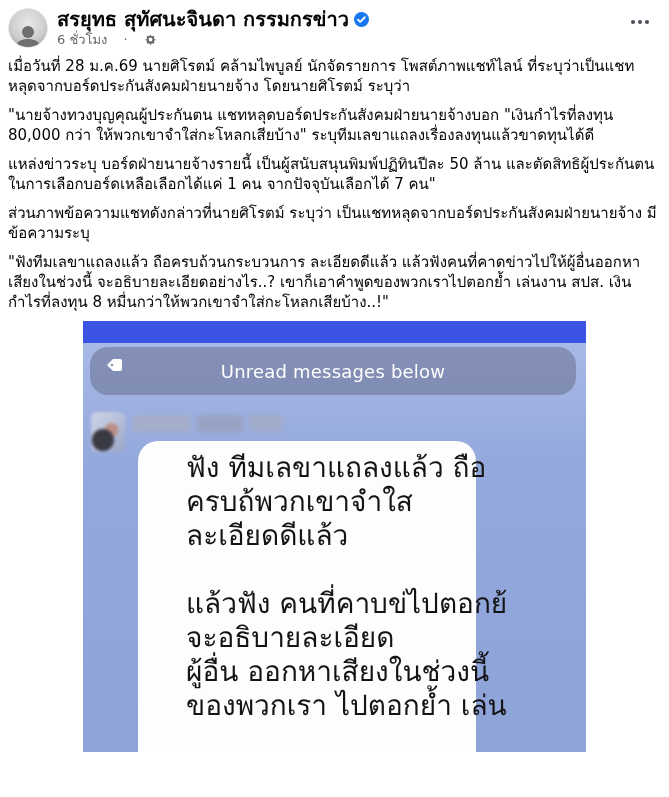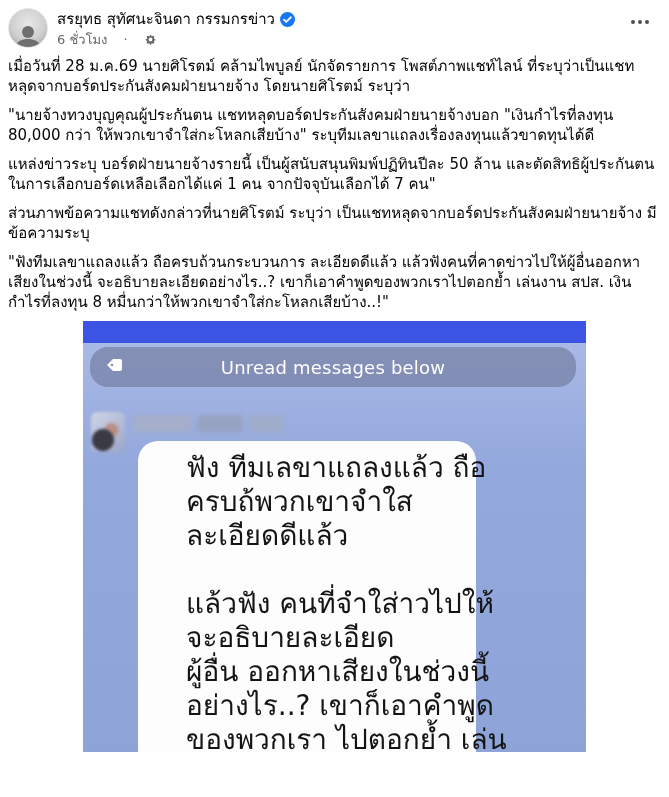--- a/index.html
+++ b/index.html
@@ -8,38 +8,38 @@
   .post-card { width:669px; height:797px; background:#fff; position:relative; }
 
   
   .post-header { display:flex; align-items:flex-start; padding:8px 10px 4px 8px; position:relative; }
   .avatar { width:40px; height:40px; border-radius:50%; flex:0 0 40px;
     background:radial-gradient(circle at 50% 38%, #e8e8e8 0%, #cfcfcf 55%, #9a9a9a 100%);
     position:relative; overflow:hidden; border:1px solid #e4e6eb; }
   .avatar svg { position:absolute; bottom:-3px; left:50%; transform:translateX(-50%); }
   .header-text { margin-left:9px; padding-top:1px; }
   .author-row { display:flex; align-items:center; gap:5px; }
-  .author-name { font-size:15px; font-weight:400; color:#050505; line-height:20px; cursor:pointer; }
+  .author-name { font-size:20px; font-weight:700; color:#050505; line-height:20px; cursor:pointer; }
   .badge { width:15px; height:15px; display:inline-block; }
   .meta-row { display:flex; align-items:center; gap:16px; color:#65676b; font-size:13px; line-height:17px; margin-top:2px; }
   .meta-dot { font-size:13px; }
   .gear { width:13px; height:13px; fill:#65676b; }
   .more-btn { position:absolute; right:18px; top:14px; display:flex; gap:3px; padding:6px 2px; cursor:pointer; }
   .more-btn i { width:4px; height:4px; border-radius:50%; background:#4b4f56; display:block; }
 
   
   .post-body { padding:4px 10px 0 8px; color:#050505; font-size:15px; line-height:20px; }
   .post-body p { margin:0 0 9px; word-break:break-word; }
 
   
   .attachment { width:503px; height:431px; margin:2px auto 0; overflow:hidden; position:relative; cursor:pointer; }
   .chat-topbar { height:22px; width:100%; background:#3c54e4; }
   .chat-area { position:relative; width:100%; height:409px;
     background:linear-gradient(180deg,#a9b9e6 0%, #93a8dc 30%, #8ea4d9 100%); }
-  .unread-pill { position:absolute; left:7px; right:10px; top:4px; height:40px; border-radius:18px;
+  .unread-pill { position:absolute; left:7px; right:10px; top:4px; height:48px; border-radius:18px;
     background:rgba(108,117,150,0.60); display:flex; align-items:center; justify-content:center; }
   .unread-text { color:#ffffff; font-size:18px; letter-spacing:.2px; }
   .tag-icon { position:absolute; left:17px; top:11px; }
 
   .chat-row { position:absolute; left:8px; top:69px; display:flex; align-items:flex-start; }
   .chat-avatar { width:34px; height:40px; border-radius:6px; overflow:hidden; flex:0 0 34px;
     background:
       radial-gradient(circle at 35% 70%, #3a3a44 0 30%, transparent 32%),
       radial-gradient(circle at 60% 45%, #b98f85 0 22%, transparent 24%),
       linear-gradient(135deg,#cdd4e8 0%, #b7bfd8 50%, #9aa6c6 100%);
@@ -116,24 +116,23 @@
           <i></i>
           <i></i>
         </div>
       </div>
 
       <div class="bubble">
         <div class="bubble-line">ฟัง ทีมเลขาแถลงแล้ว ถือ</div>
         <div class="bubble-line">ครบถ้พวกเขาจำใส</div>
         <div class="bubble-line">ละเอียดดีแล้ว</div>
         <div class="bubble-line"></div>
-        <div class="bubble-line">แล้วฟัง คนที่จำใส่าวไปให้</div>
+        <div class="bubble-line">แล้วฟัง คนที่คาบข่ไปตอกย้</div>
         <div class="bubble-line">จะอธิบายละเอียด</div>
         <div class="bubble-line">ผู้อื่น ออกหาเสียงในช่วงนี้</div>
-        <div class="bubble-line">อย่างไร..? เขาก็เอาคำพูด</div>
         <div class="bubble-line">ของพวกเรา ไปตอกย้ำ เล่น</div>
 
       </div>
 
     </div>
   </div>
 
 </div>
 
 </body></html>

